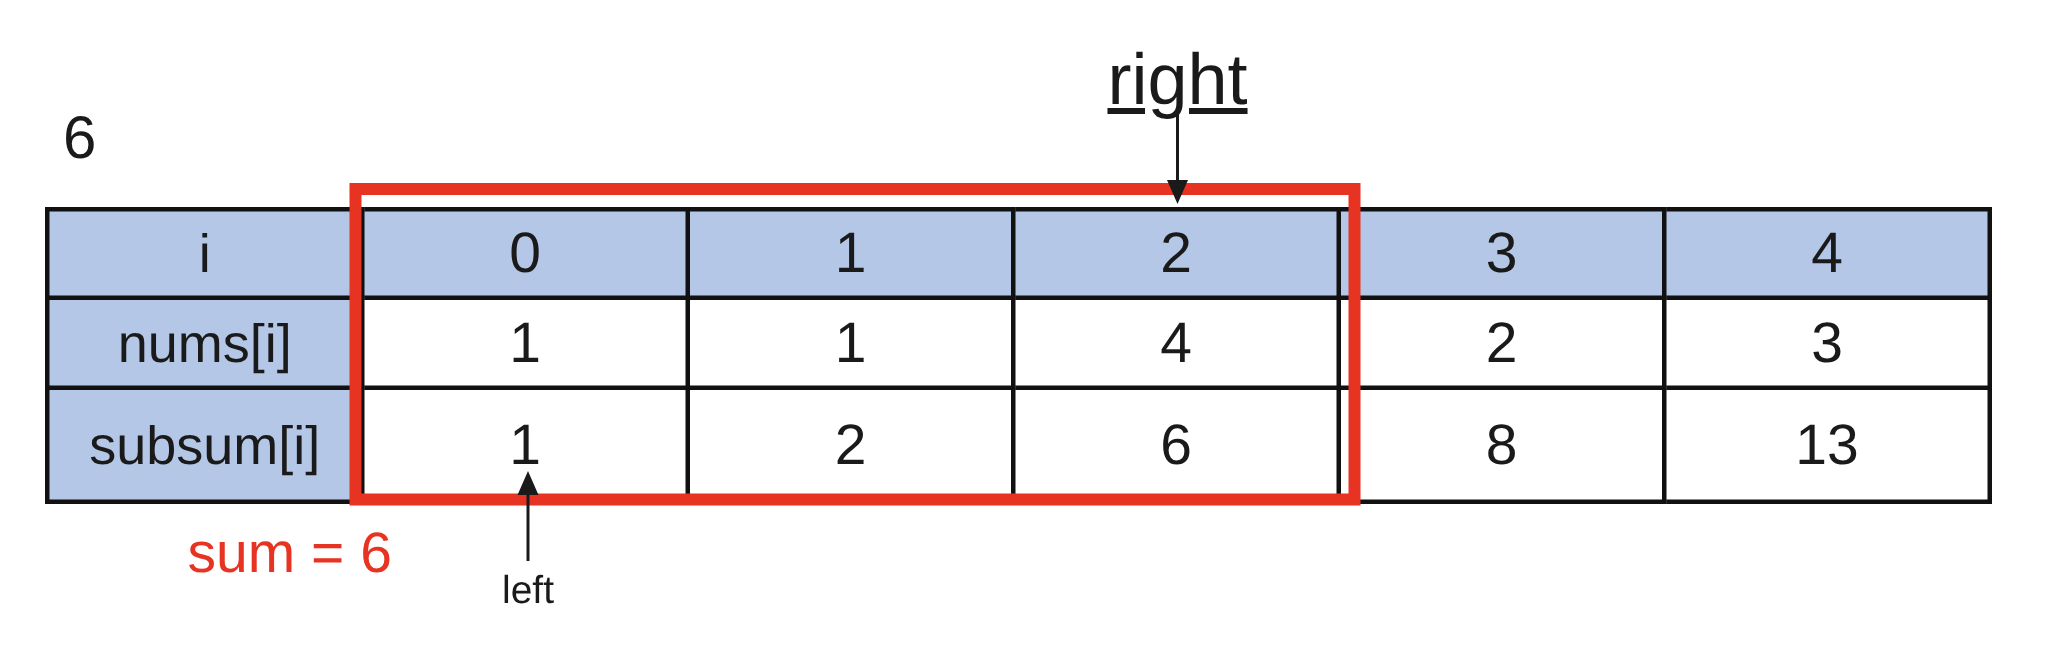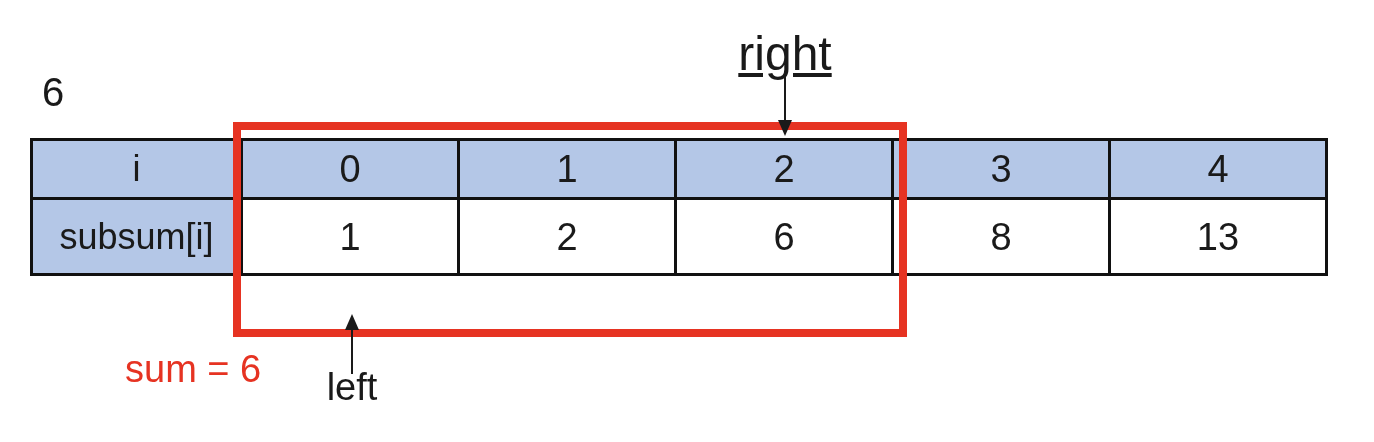--- a/index.html
+++ b/index.html
@@ -58,21 +58,21 @@
 
   
   .float-label {
     position: absolute;
     z-index: 4;
     line-height: 1;
     white-space: nowrap;
   }
   .topleft-value { left: 42px; top: 72px; font-size: 40px; }
   .right-label   { left: 785px; top: 30px; font-size: 48px; transform: translateX(-50%); text-decoration: underline; }
-  .left-label    { left: 352px; top: 368px; font-size: 38px; transform: translateX(-50%); }
+  .left-label    { left: 352px; top: 380px; font-size: 26px; transform: translateX(-50%); }
   .sum-label     { left: 125px; top: 350px; font-size: 38px; color: #e63322; }
 
   
   .arrow-svg { position: absolute; z-index: 4; overflow: visible; }
   .arrow-right-svg { left: 770px; top: 76px; }
   .arrow-left-svg  { left: 337px; top: 312px; }
   .arrow-svg line    { stroke: #1a1a1a; stroke-width: 2; }
   .arrow-svg polygon { fill: #1a1a1a; }
 </style>
 </head>
@@ -99,20 +99,28 @@
     </colgroup>
     <tbody>
         <tr class="row-i">
       <th class="blue">i</th>
       <td>0</td>
       <td>1</td>
       <td>2</td>
       <td>3</td>
       <td>4</td>
     </tr>
+    <tr class="row-nums">
+      <th class="blue">nums[i]</th>
+      <td>1</td>
+      <td>1</td>
+      <td>4</td>
+      <td>2</td>
+      <td>3</td>
+    </tr>
     <tr class="row-subsum">
       <th class="blue">subsum[i]</th>
       <td>1</td>
       <td>2</td>
       <td>6</td>
       <td>8</td>
       <td>13</td>
     </tr>
   </tbody>
     </table>

